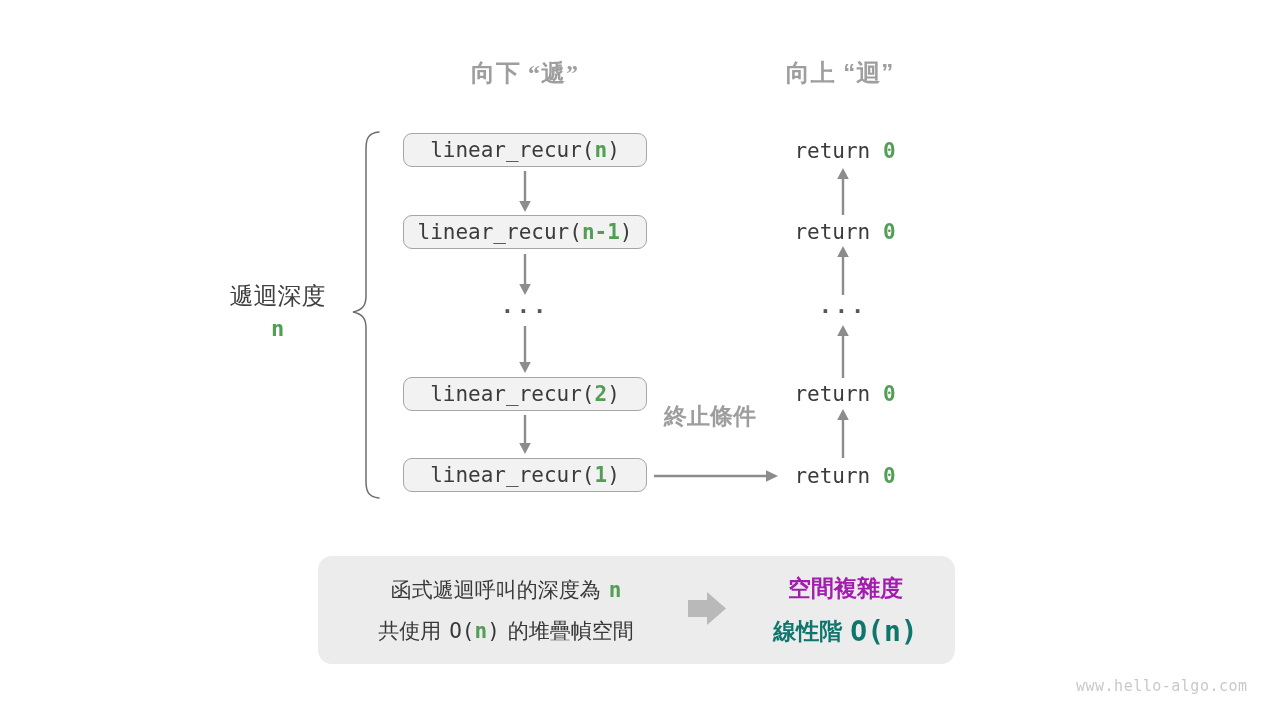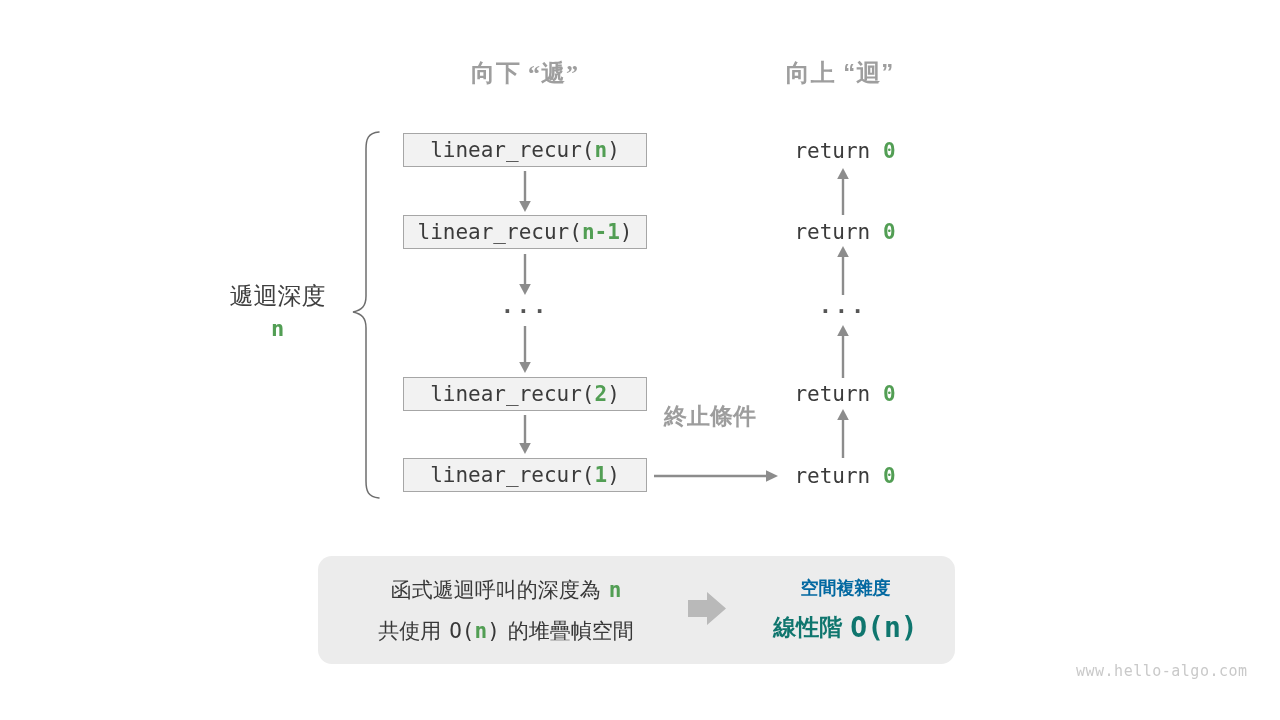--- a/index.html
+++ b/index.html
@@ -20,21 +20,21 @@
   }
   .hdr-left  { left: 403px; width: 244px; font-family: Liberation Serif, serif; }
   .hdr-right { left: 740px; width: 200px; }
 
   
   .code-box {
     position: absolute; left: 403px; width: 244px; height: 34px;
     box-sizing: border-box;
     background: #f2f2f2;
     border: 1.6px solid #a6a6a6;
-    border-radius: 0;
+    border-radius: 9px;
     display: flex; align-items: center; justify-content: center;
     font-family: "DejaVu Sans Mono", monospace;
     font-size: 21px; color: #3b3b3b; white-space: pre;
   }
   .box-1 { top: 133px; }
   .box-2 { top: 215px; }
   .box-3 { top: 377px; }
   .box-4 { top: 458px; }
   .green { color: #529e54; font-weight: bold; }
 
@@ -95,27 +95,27 @@
   }
   .summary-left .line { display: flex; align-items: center; text-align: right; }
   .mono { font-family: "DejaVu Sans Mono", monospace; }
   .sp-l { margin-left: 8px; }
   .sp-r { margin-right: 8px; }
   .summary-right {
     position: absolute; left: 738px; top: 556px; width: 215px; height: 108px;
     display: flex; flex-direction: column; align-items: center; justify-content: center;
     gap: 11px; white-space: nowrap;
   }
-  .space-title { font-size: 18px; font-weight: bold; color: #0369a1; }
+  .space-title { font-size: 23px; font-weight: bold; color: #a21caf; }
   .space-result { font-size: 23px; font-weight: bold; color: #0f766e; display: flex; align-items: center; }
   .space-result .mono { font-size: 28px; }
 
   
   .watermark {
-    position: absolute; left: 1076px; top: 662px;
+    position: absolute; left: 1076px; top: 677px;
     font-family: "DejaVu Sans Mono", monospace;
     font-size: 15px; color: #c9c9c9; letter-spacing: 0.5px;
   }
 </style>
 </head>
 <body>
 
 <div class="stage">
 
   <svg class="overlay" width="1280" height="720" viewBox="0 0 1280 720">

